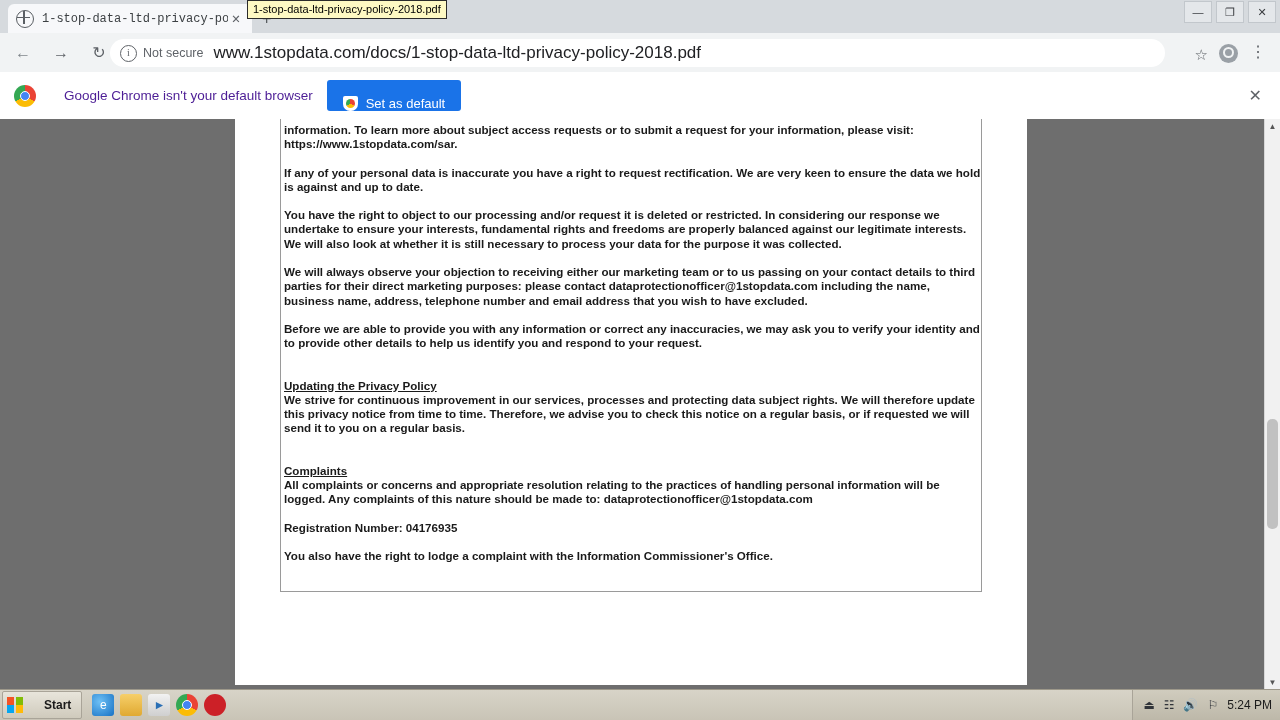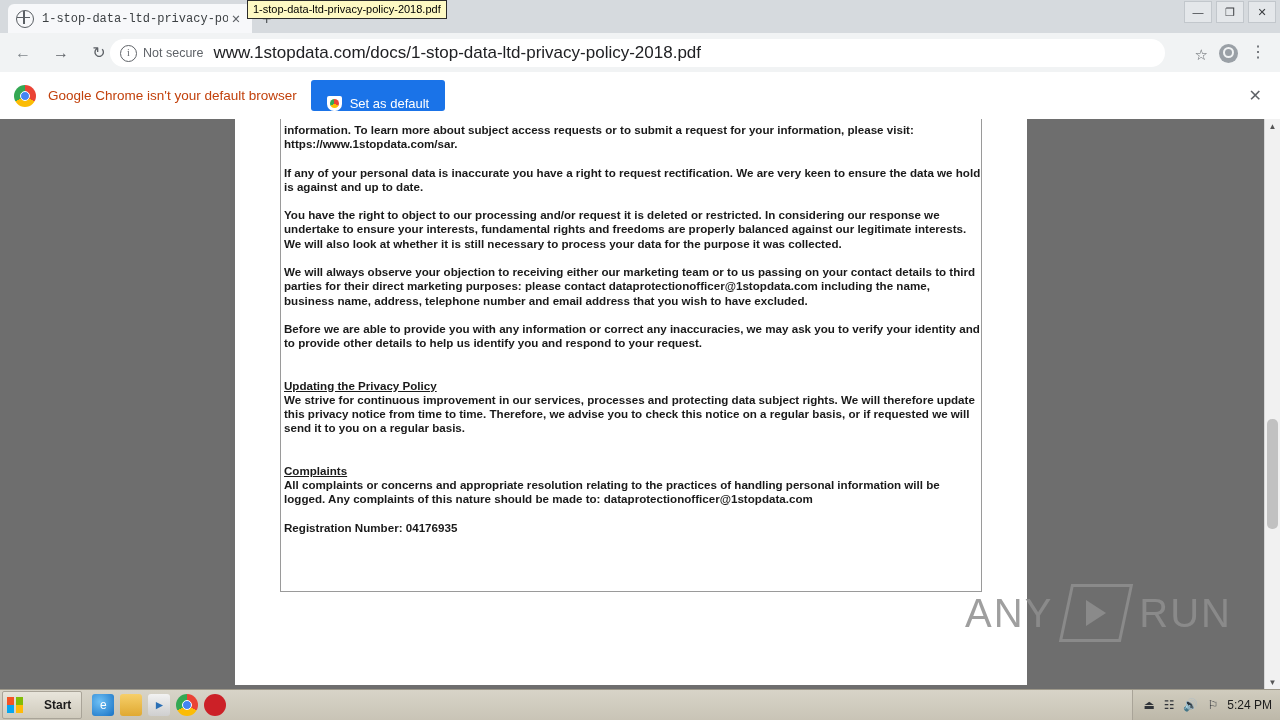--- a/index.html
+++ b/index.html
@@ -216,23 +216,23 @@
     content: "";
     position: absolute;
     left: 6px; top: 6px;
     width: 10px; height: 10px;
     border-radius: 50%;
     background: #4285f4;
     border: 1.5px solid #fff;
     box-sizing: border-box;
   }
   .infobar-text {
-    margin-left: 12px;
+    margin-left: 28px;
     font-size: 13.5px;
-    color: #c2410c;
+    color: #4c1d95;
   }
   .setdefault-btn {
     margin-left: 14px;
     background: #1a73e8;
     color: #ffffff;
     font-size: 13px;
     height: 31px;
     border-radius: 3px;
     display: flex;
     align-items: flex-end;
@@ -487,28 +487,24 @@
         <p>You have the right to object to our processing and/or request it is deleted or restricted. In considering our response we undertake to ensure your interests, fundamental rights and freedoms are properly balanced against our legitimate interests. We will also look at whether it is still necessary to process your data for the purpose it was collected.</p>
         <p>We will always observe your objection to receiving either our marketing team or to us passing on your contact details to third parties for their direct marketing purposes: please contact dataprotectionofficer@1stopdata.com including the name, business name, address, telephone number and email address that you wish to have excluded.</p>
         <p>Before we are able to provide you with any information or correct any inaccuracies, we may ask you to verify your identity and to provide other details to help us identify you and respond to your request.</p>
         <div class="gap-lg"></div>
         <p class="heading">Updating the Privacy Policy</p>
         <p>We strive for continuous improvement in our services, processes and protecting data subject rights. We will therefore update this privacy notice from time to time. Therefore, we advise you to check this notice on a regular basis, or if requested we will send it to you on a regular basis.</p>
         <div class="gap-lg"></div>
         <p class="heading">Complaints</p>
         <p>All complaints or concerns and appropriate resolution relating to the practices of handling personal information will be logged. Any complaints of this nature should be made to: dataprotectionofficer@1stopdata.com</p>
         <p>Registration Number: 04176935</p>
+        <p>You also have the right to lodge a complaint with the Information Commissioner's Office.</p>
       </div>
     </div>
 
-    <div class="watermark">
-      <span>ANY</span>
-      <span class="play-box"></span>
-      <span>RUN</span>
-    </div>
   </div>
 
   <div class="scrollbar">
     <div class="arrow-up">▲</div>
     <div class="thumb"></div>
     <div class="arrow-down">▼</div>
   </div>
 
   <div class="taskbar">
     <div class="start-btn">

